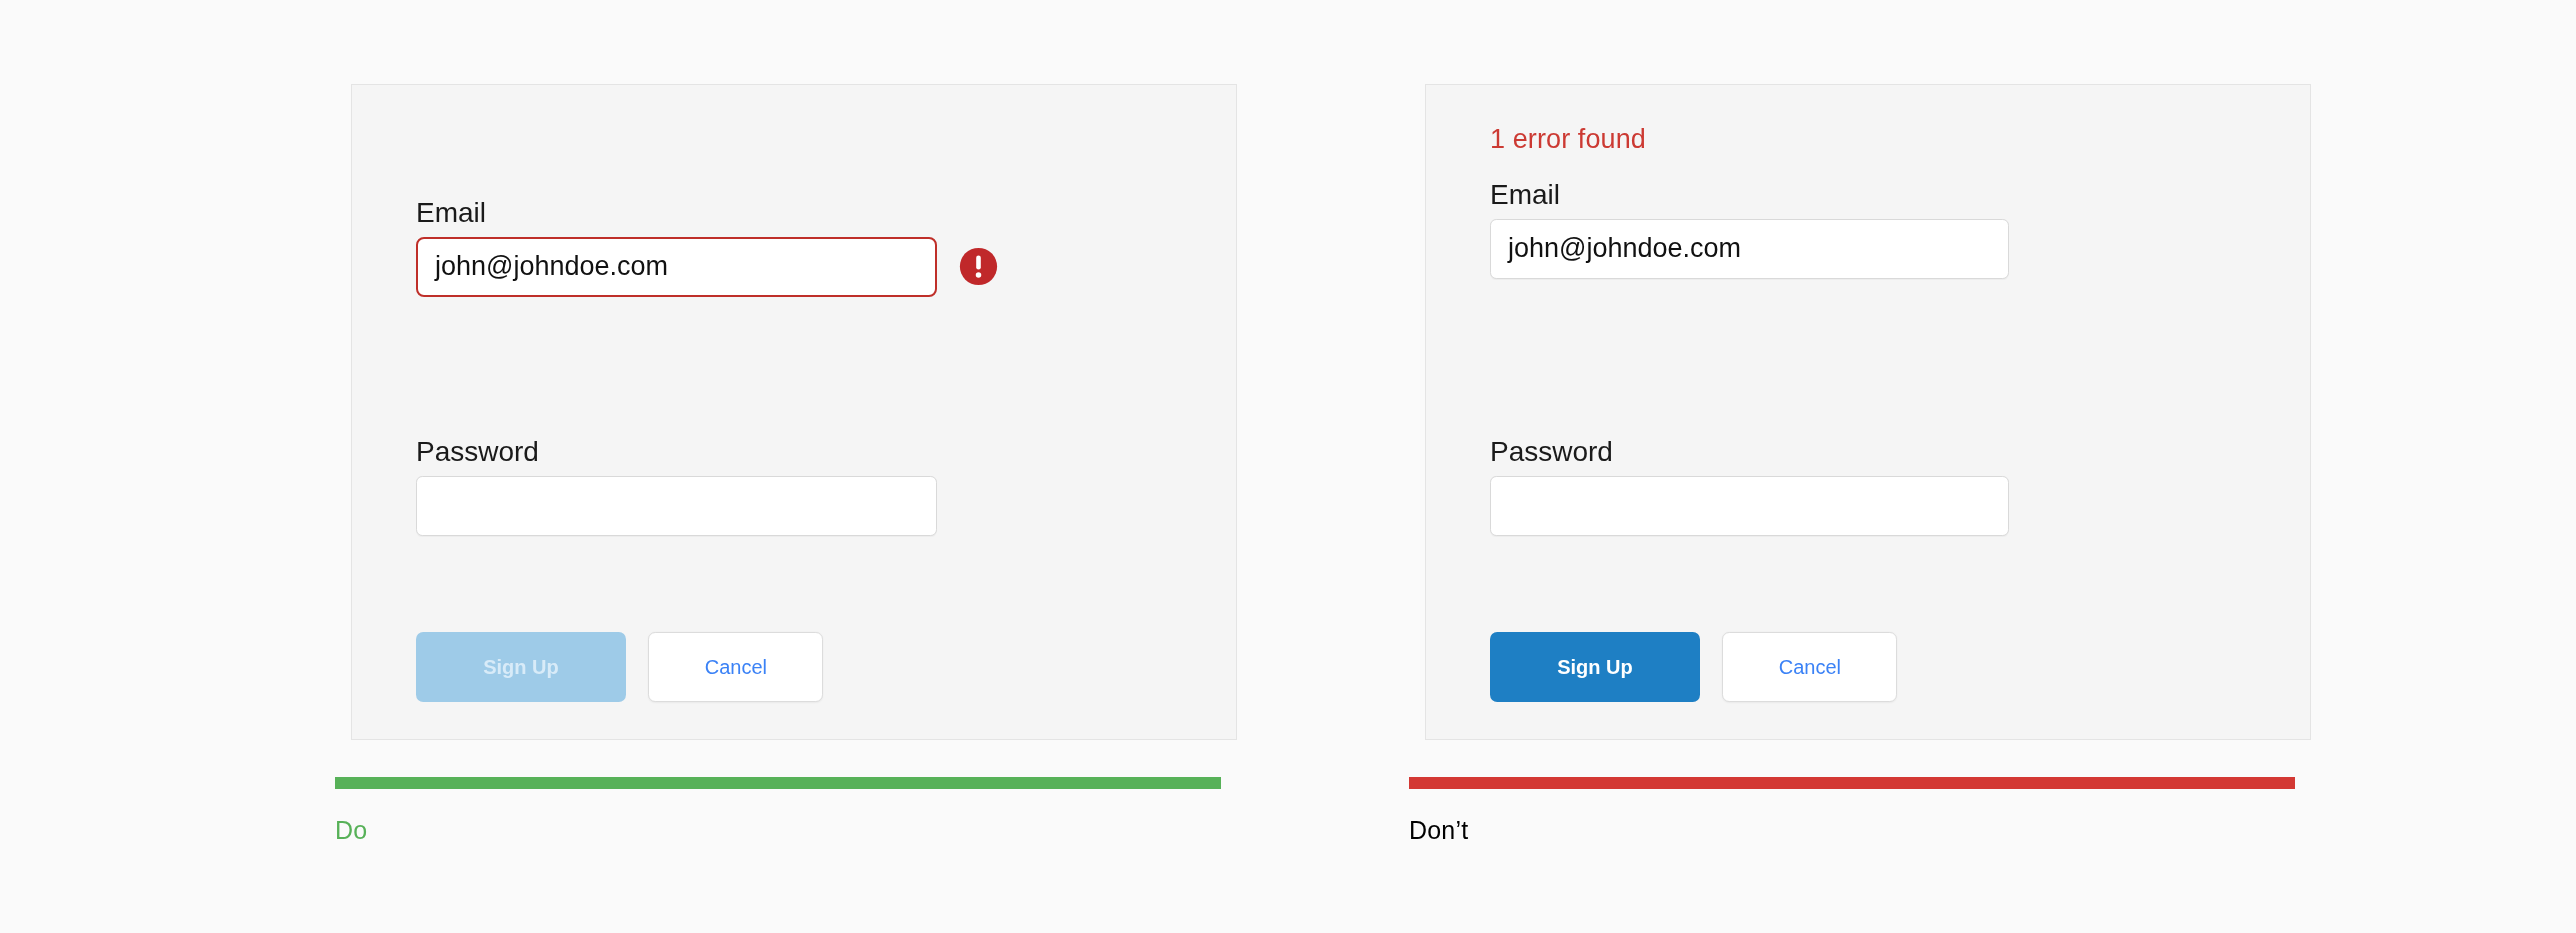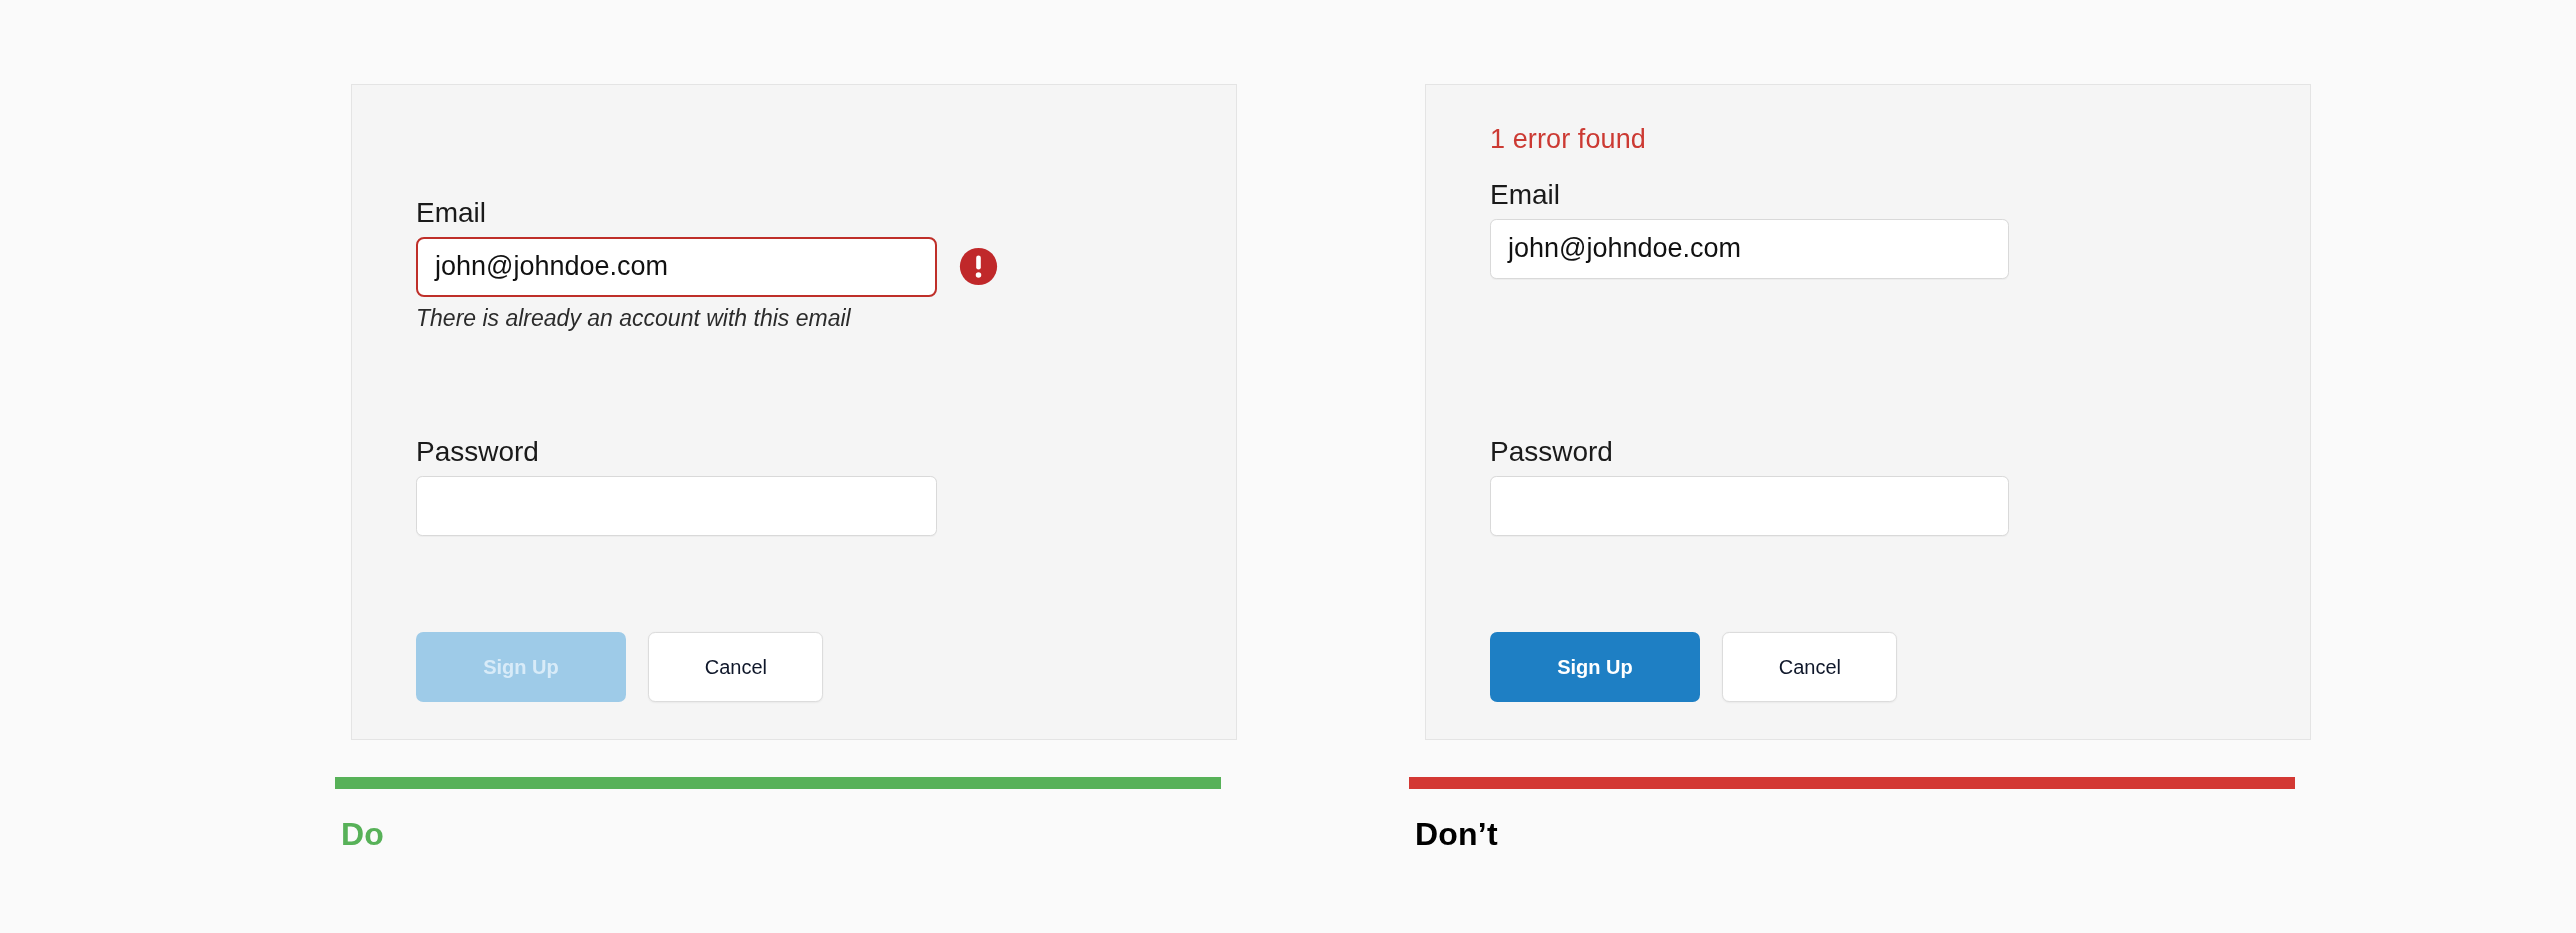--- a/index.html
+++ b/index.html
@@ -134,39 +134,39 @@
     color: #ffffff;
   }
   .btn-primary.disabled {
     background: #9ecbe8;
     color: #d8ebf8;
   }
   .btn-secondary {
     width: 175px;
     background: #ffffff;
     border: 0.9px solid #dcdcdc;
-    color: #0f172a;
+    color: #3b82f6;
     font-weight: normal;
     box-shadow: 0 0.9px 1.8px rgba(0,0,0,.05);
   }
 
   
   .verdict-bar {
     position: absolute;
     left: 0;
     top: 777px;
     width: 886px;
     height: 11.6px;
   }
   .verdict-label {
     position: absolute;
-    left: 6px;
+    left: 0;
     top: 816px;
-    font-size: 32px;
-    font-weight: bold;
+    font-size: 25px;
+    font-weight: normal;
     letter-spacing: 0.2px;
   }
 </style>
 </head>
 <body>
 
 <div class="example do">
 
   <div class="panel">
 
@@ -175,21 +175,20 @@
       <div class="input-row">
         <div class="text-input invalid">john@johndoe.com</div>
         <span class="alert-icon">
           <svg viewBox="0 0 44 44" width="39" height="39" aria-hidden="true">
             <circle cx="22" cy="22" r="21" fill="#c0282a"></circle>
             <rect x="19.4" y="9.5" width="5.2" height="16" rx="2.6" fill="#ffffff"></rect>
             <circle cx="22" cy="31.5" r="3.1" fill="#ffffff"></circle>
           </svg>
         </span>
       </div>
-      <div class="helper-text">There is already an account with this email</div>
     </div>
 
     <div class="field" style="top:353px;">
       <div class="field-label">Password</div>
       <div class="input-row">
         <div class="text-input"></div>
       </div>
     </div>
 
     <div class="actions" style="top:547px;">

